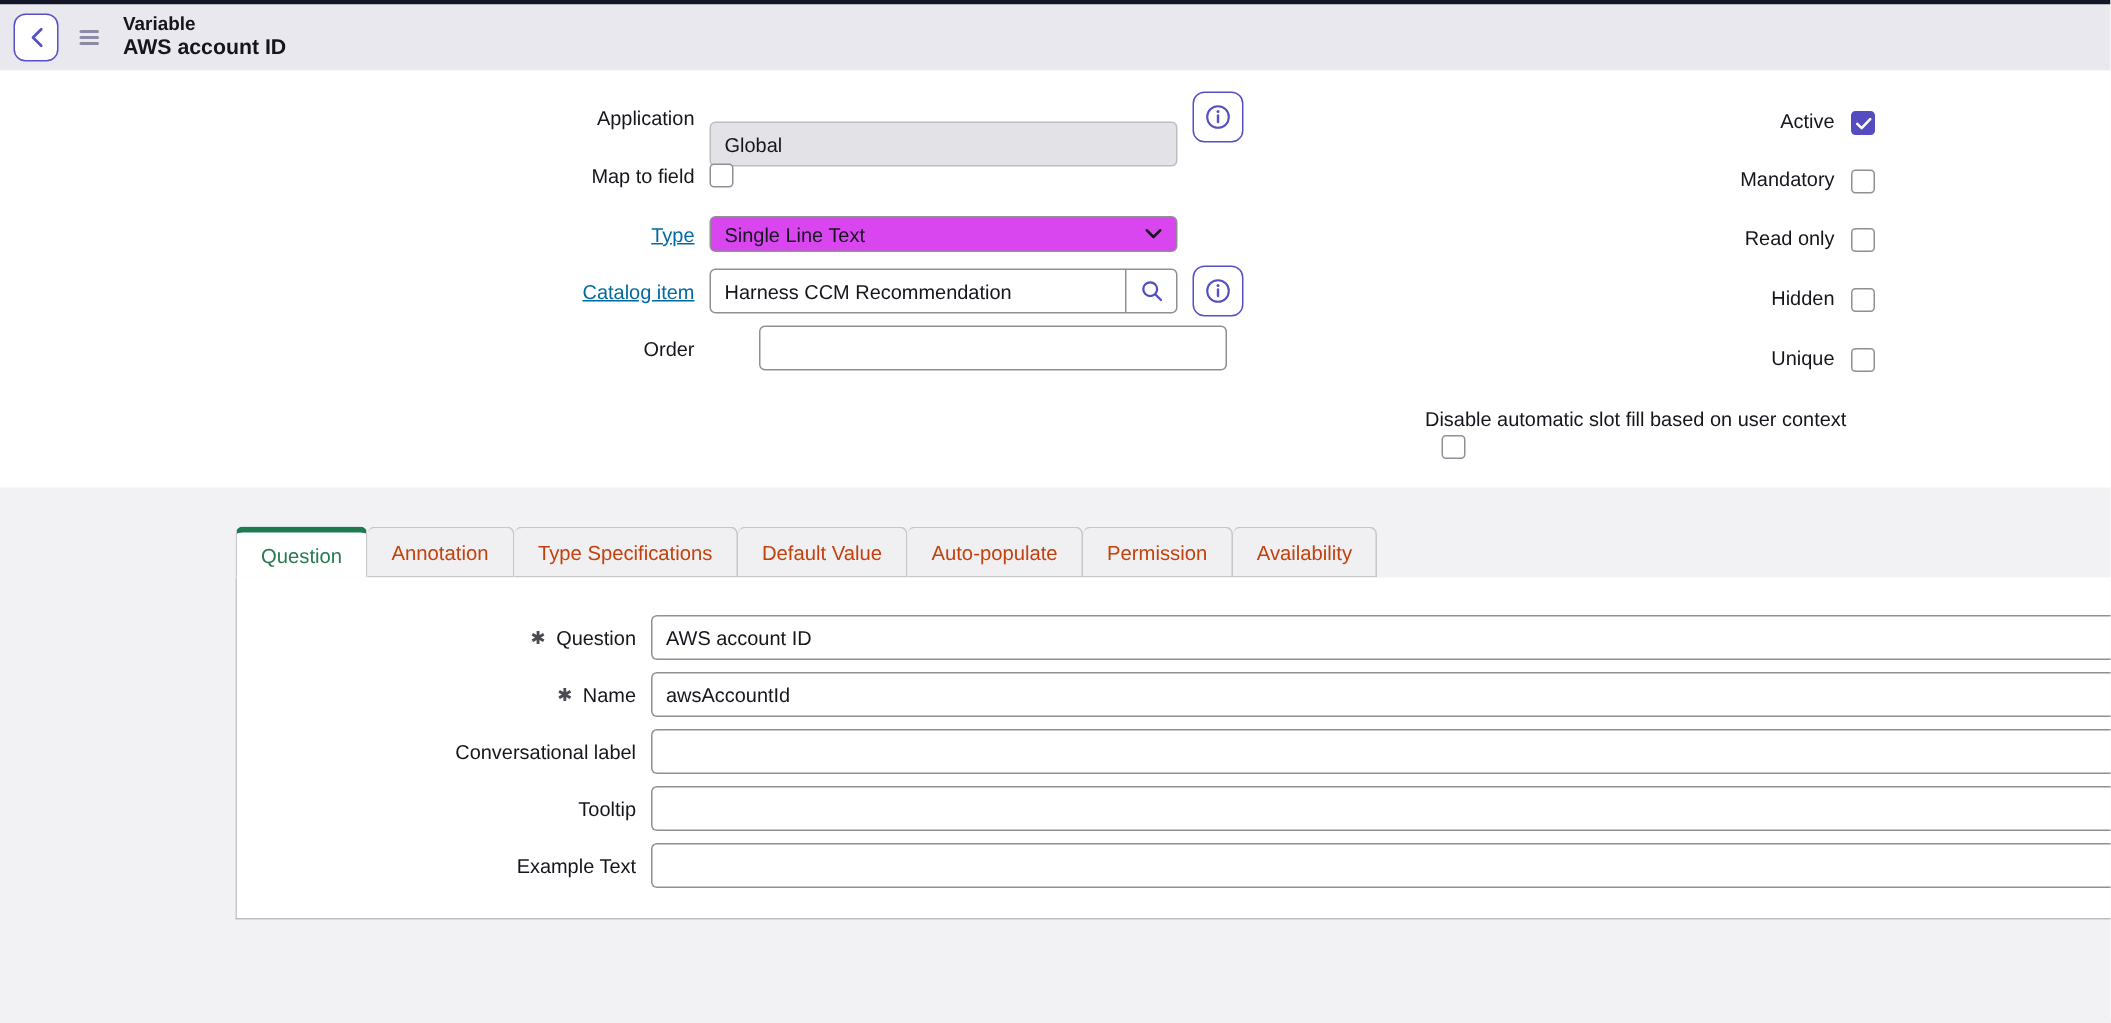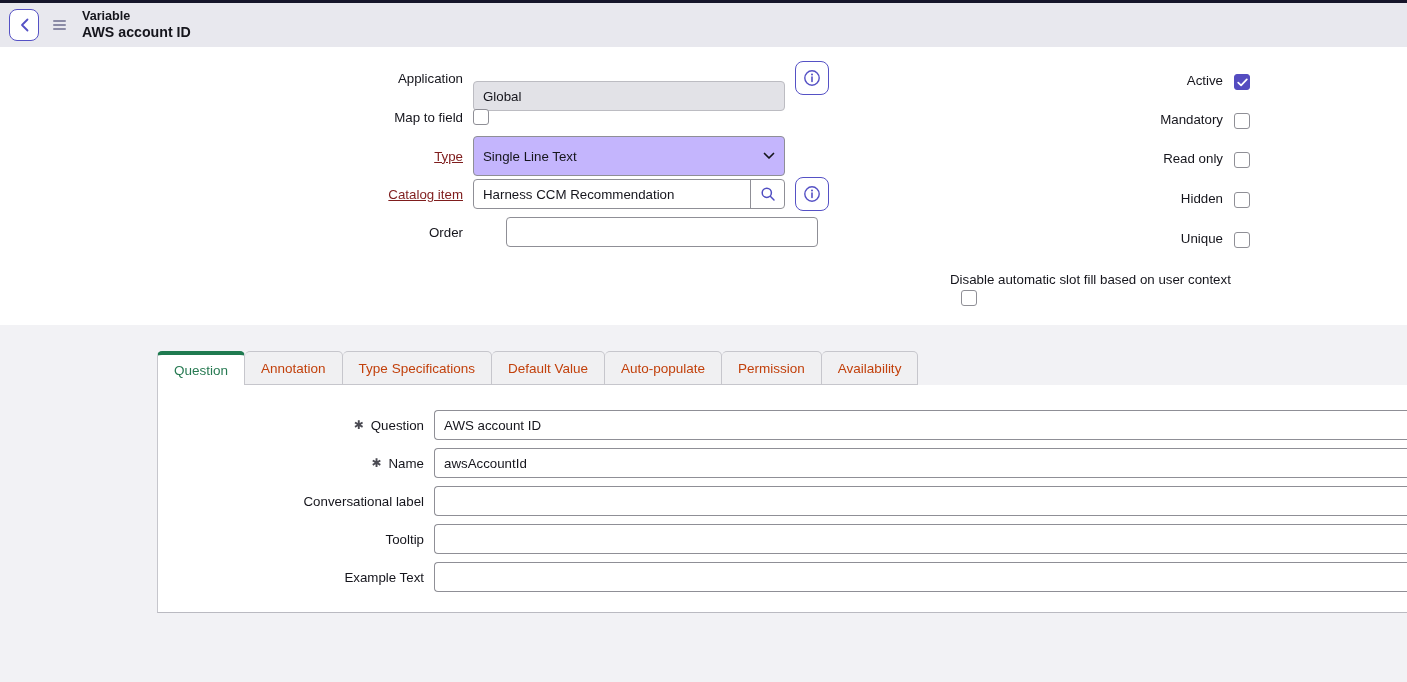--- a/index.html
+++ b/index.html
@@ -14,27 +14,27 @@
   .menu-btn{margin-left:14px;display:flex;flex-direction:column;gap:2px;cursor:pointer;}
   .menu-btn span{display:block;width:13px;height:2px;background:#8b8ba6;border-radius:1px;}
   .title-block{margin-left:16px;line-height:1.2;}
   .title-line1{font-size:12.6px;font-weight:bold;}
   .title-line2{font-size:14.2px;font-weight:bold;}
 
   
   .form-section{position:relative;height:278px;background:#fff;}
   .frow{position:absolute;left:0;display:flex;align-items:center;}
   .flabel{width:423px;text-align:right;flex:none;padding-left:40px;}
-  .flabel.link{color:#7f1d1d;text-decoration:underline;cursor:pointer;}
+  .flabel.link{color:#0369a1;text-decoration:underline;cursor:pointer;}
   .ctrl{margin-left:10px;}
   .tinput{width:312px;height:30px;box-sizing:border-box;border:1px solid #8f8f96;border-radius:4px;
     padding:0 9px;font-family:"Liberation Sans",sans-serif;font-size:13.3px;color:#15151c;background:#fff;}
   .tinput.readonly{background:#e2e2e7;border-color:#bcbcc2;margin-top:36px;}
-  .selectbox{width:312px;height:40px;box-sizing:border-box;border:1px solid #8f8f96;border-radius:4px;
-    background:#c4b5fd;display:flex;align-items:center;padding:0 9px;cursor:pointer;}
+  .selectbox{width:312px;height:24px;box-sizing:border-box;border:1px solid #8f8f96;border-radius:4px;
+    background:#d946ef;display:flex;align-items:center;padding:0 9px;cursor:pointer;}
   .selectbox .sel-text{flex:1;}
   .refbox{width:312px;height:30px;box-sizing:border-box;border:1px solid #8f8f96;border-radius:4px;
     background:#fff;display:flex;align-items:stretch;overflow:hidden;}
   .refbox input{flex:1;border:none;outline:none;padding:0 9px;font-family:"Liberation Sans",sans-serif;
     font-size:13.3px;color:#15151c;background:transparent;}
   .ref-search{width:33px;border-left:1px solid #8f8f96;display:flex;align-items:center;justify-content:center;cursor:pointer;}
   .info-btn{width:34px;height:34px;box-sizing:border-box;border:1px solid #5551c5;border-radius:8px;
     background:#fff;display:flex;align-items:center;justify-content:center;cursor:pointer;}
   .checkbox{width:16px;height:16px;box-sizing:border-box;border:1px solid #8f8f96;border-radius:3px;
     background:#fff;flex:none;cursor:pointer;display:flex;align-items:center;justify-content:center;}

